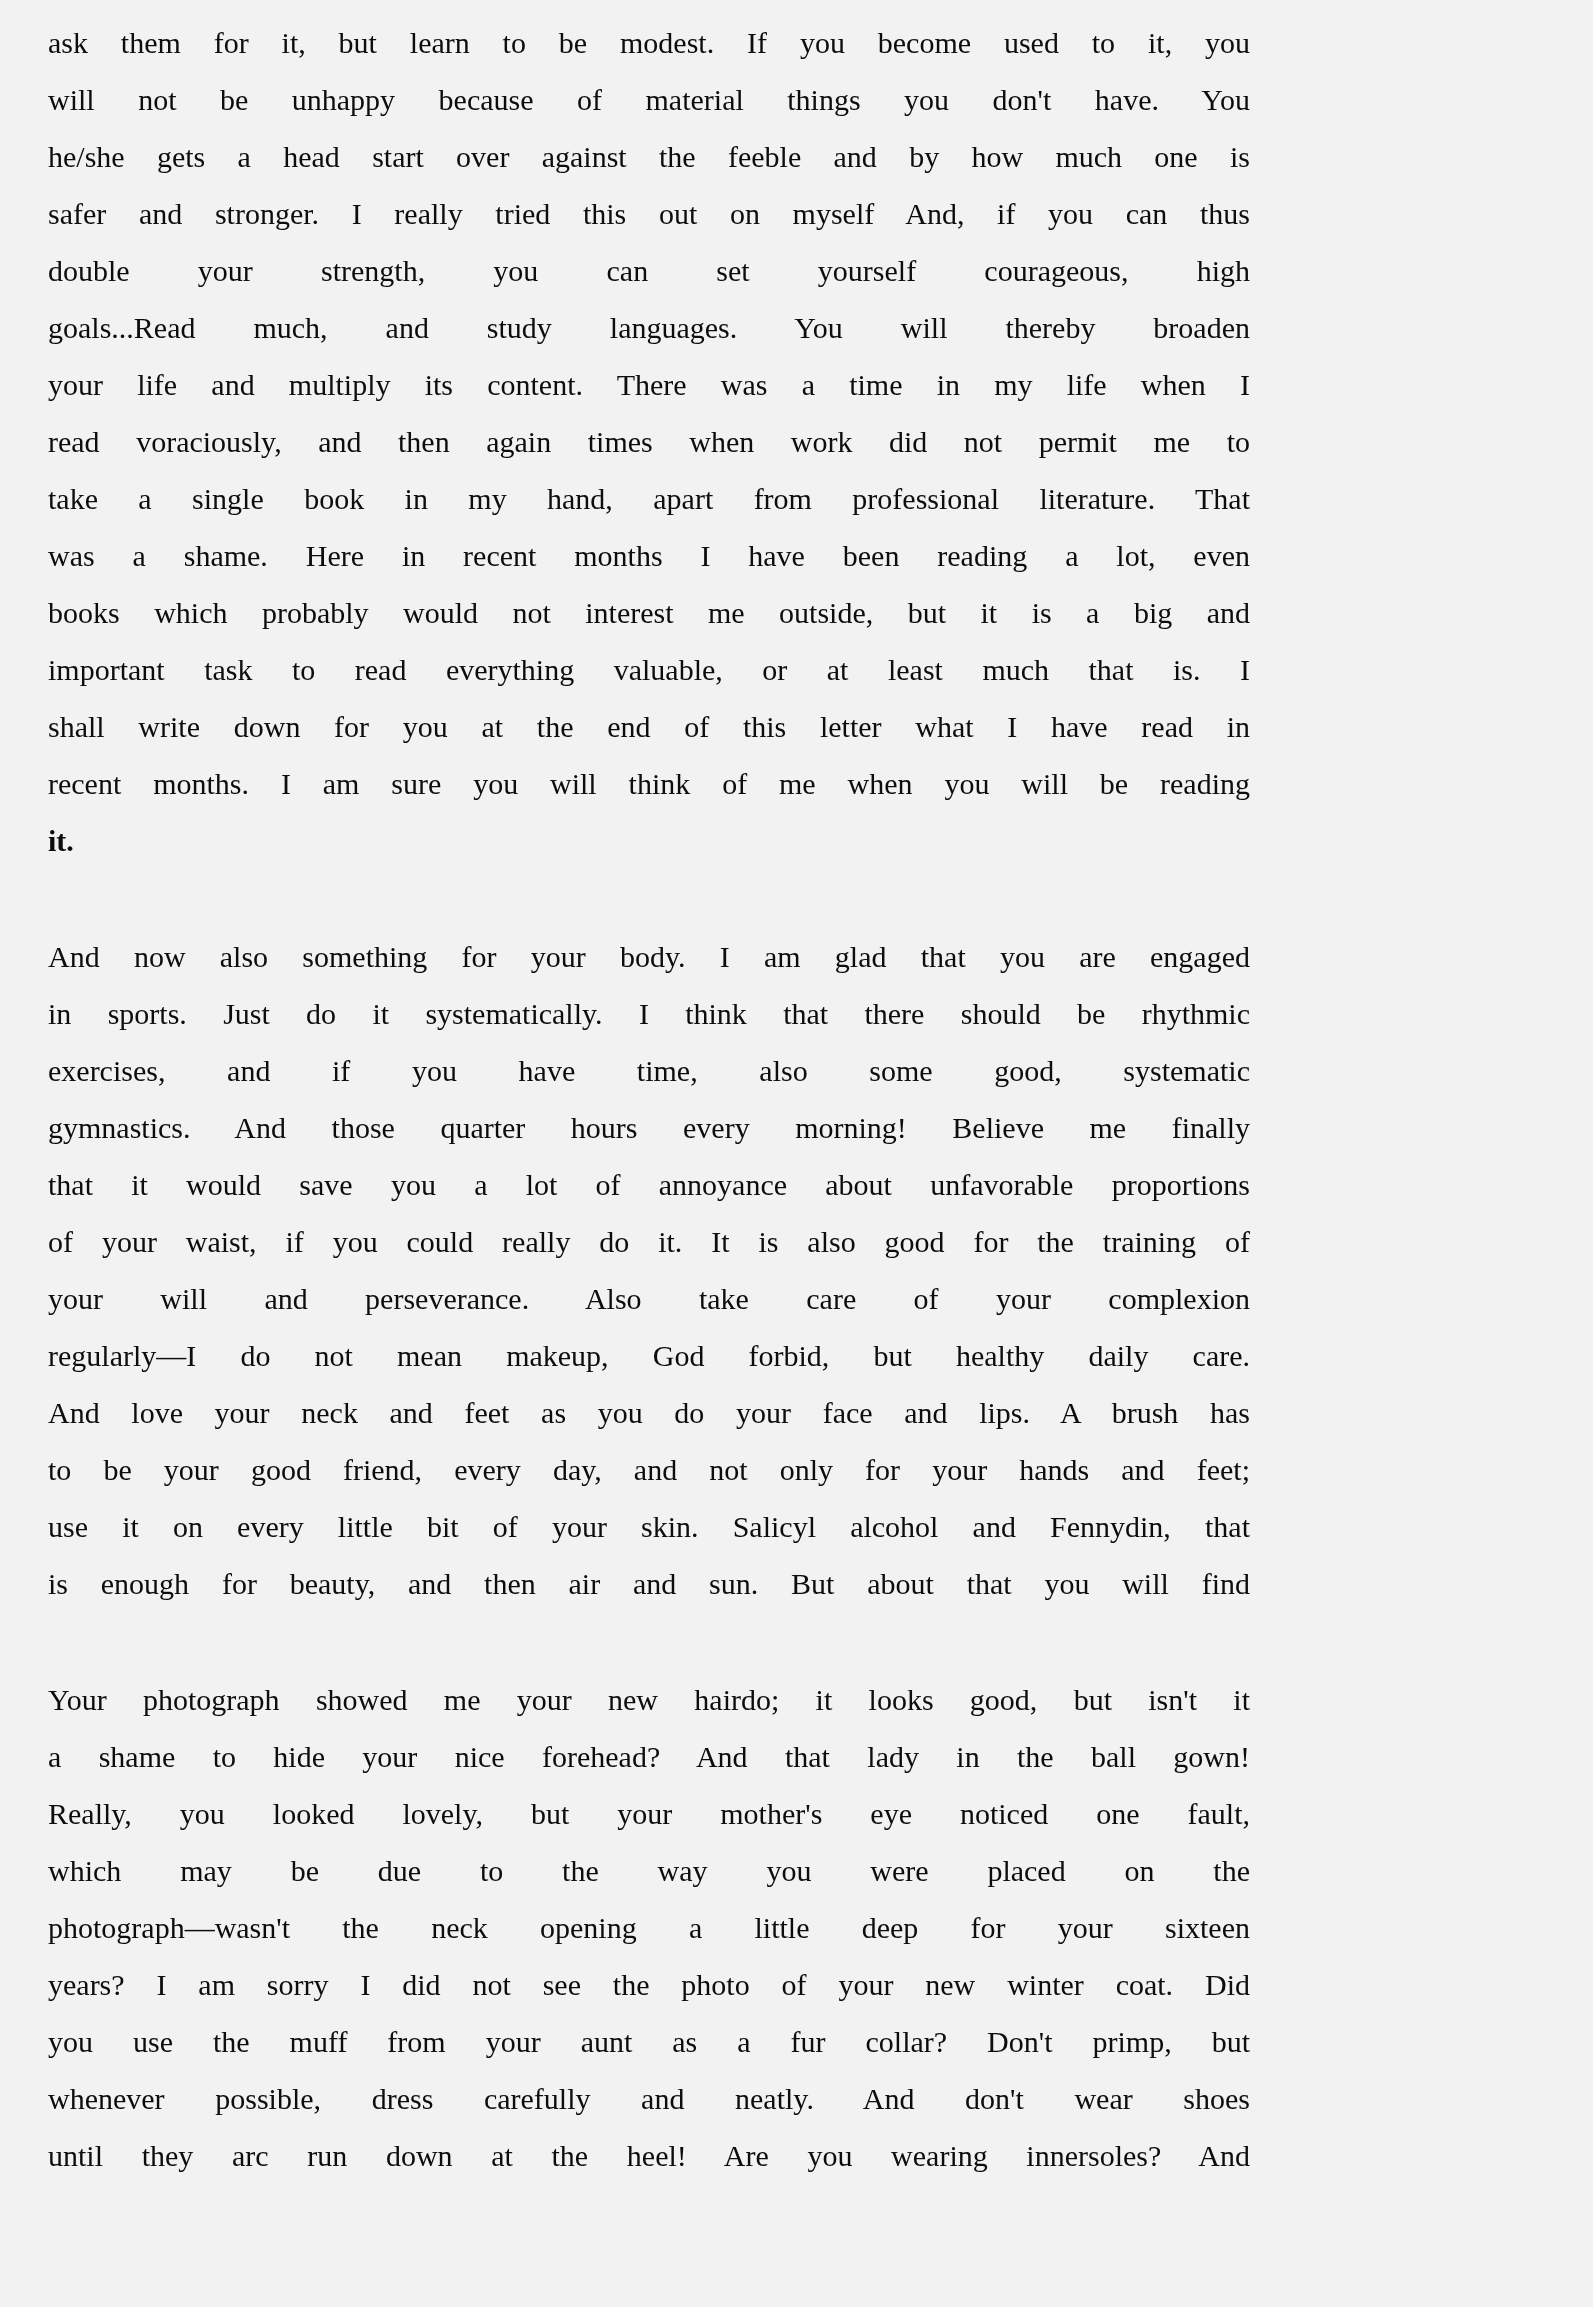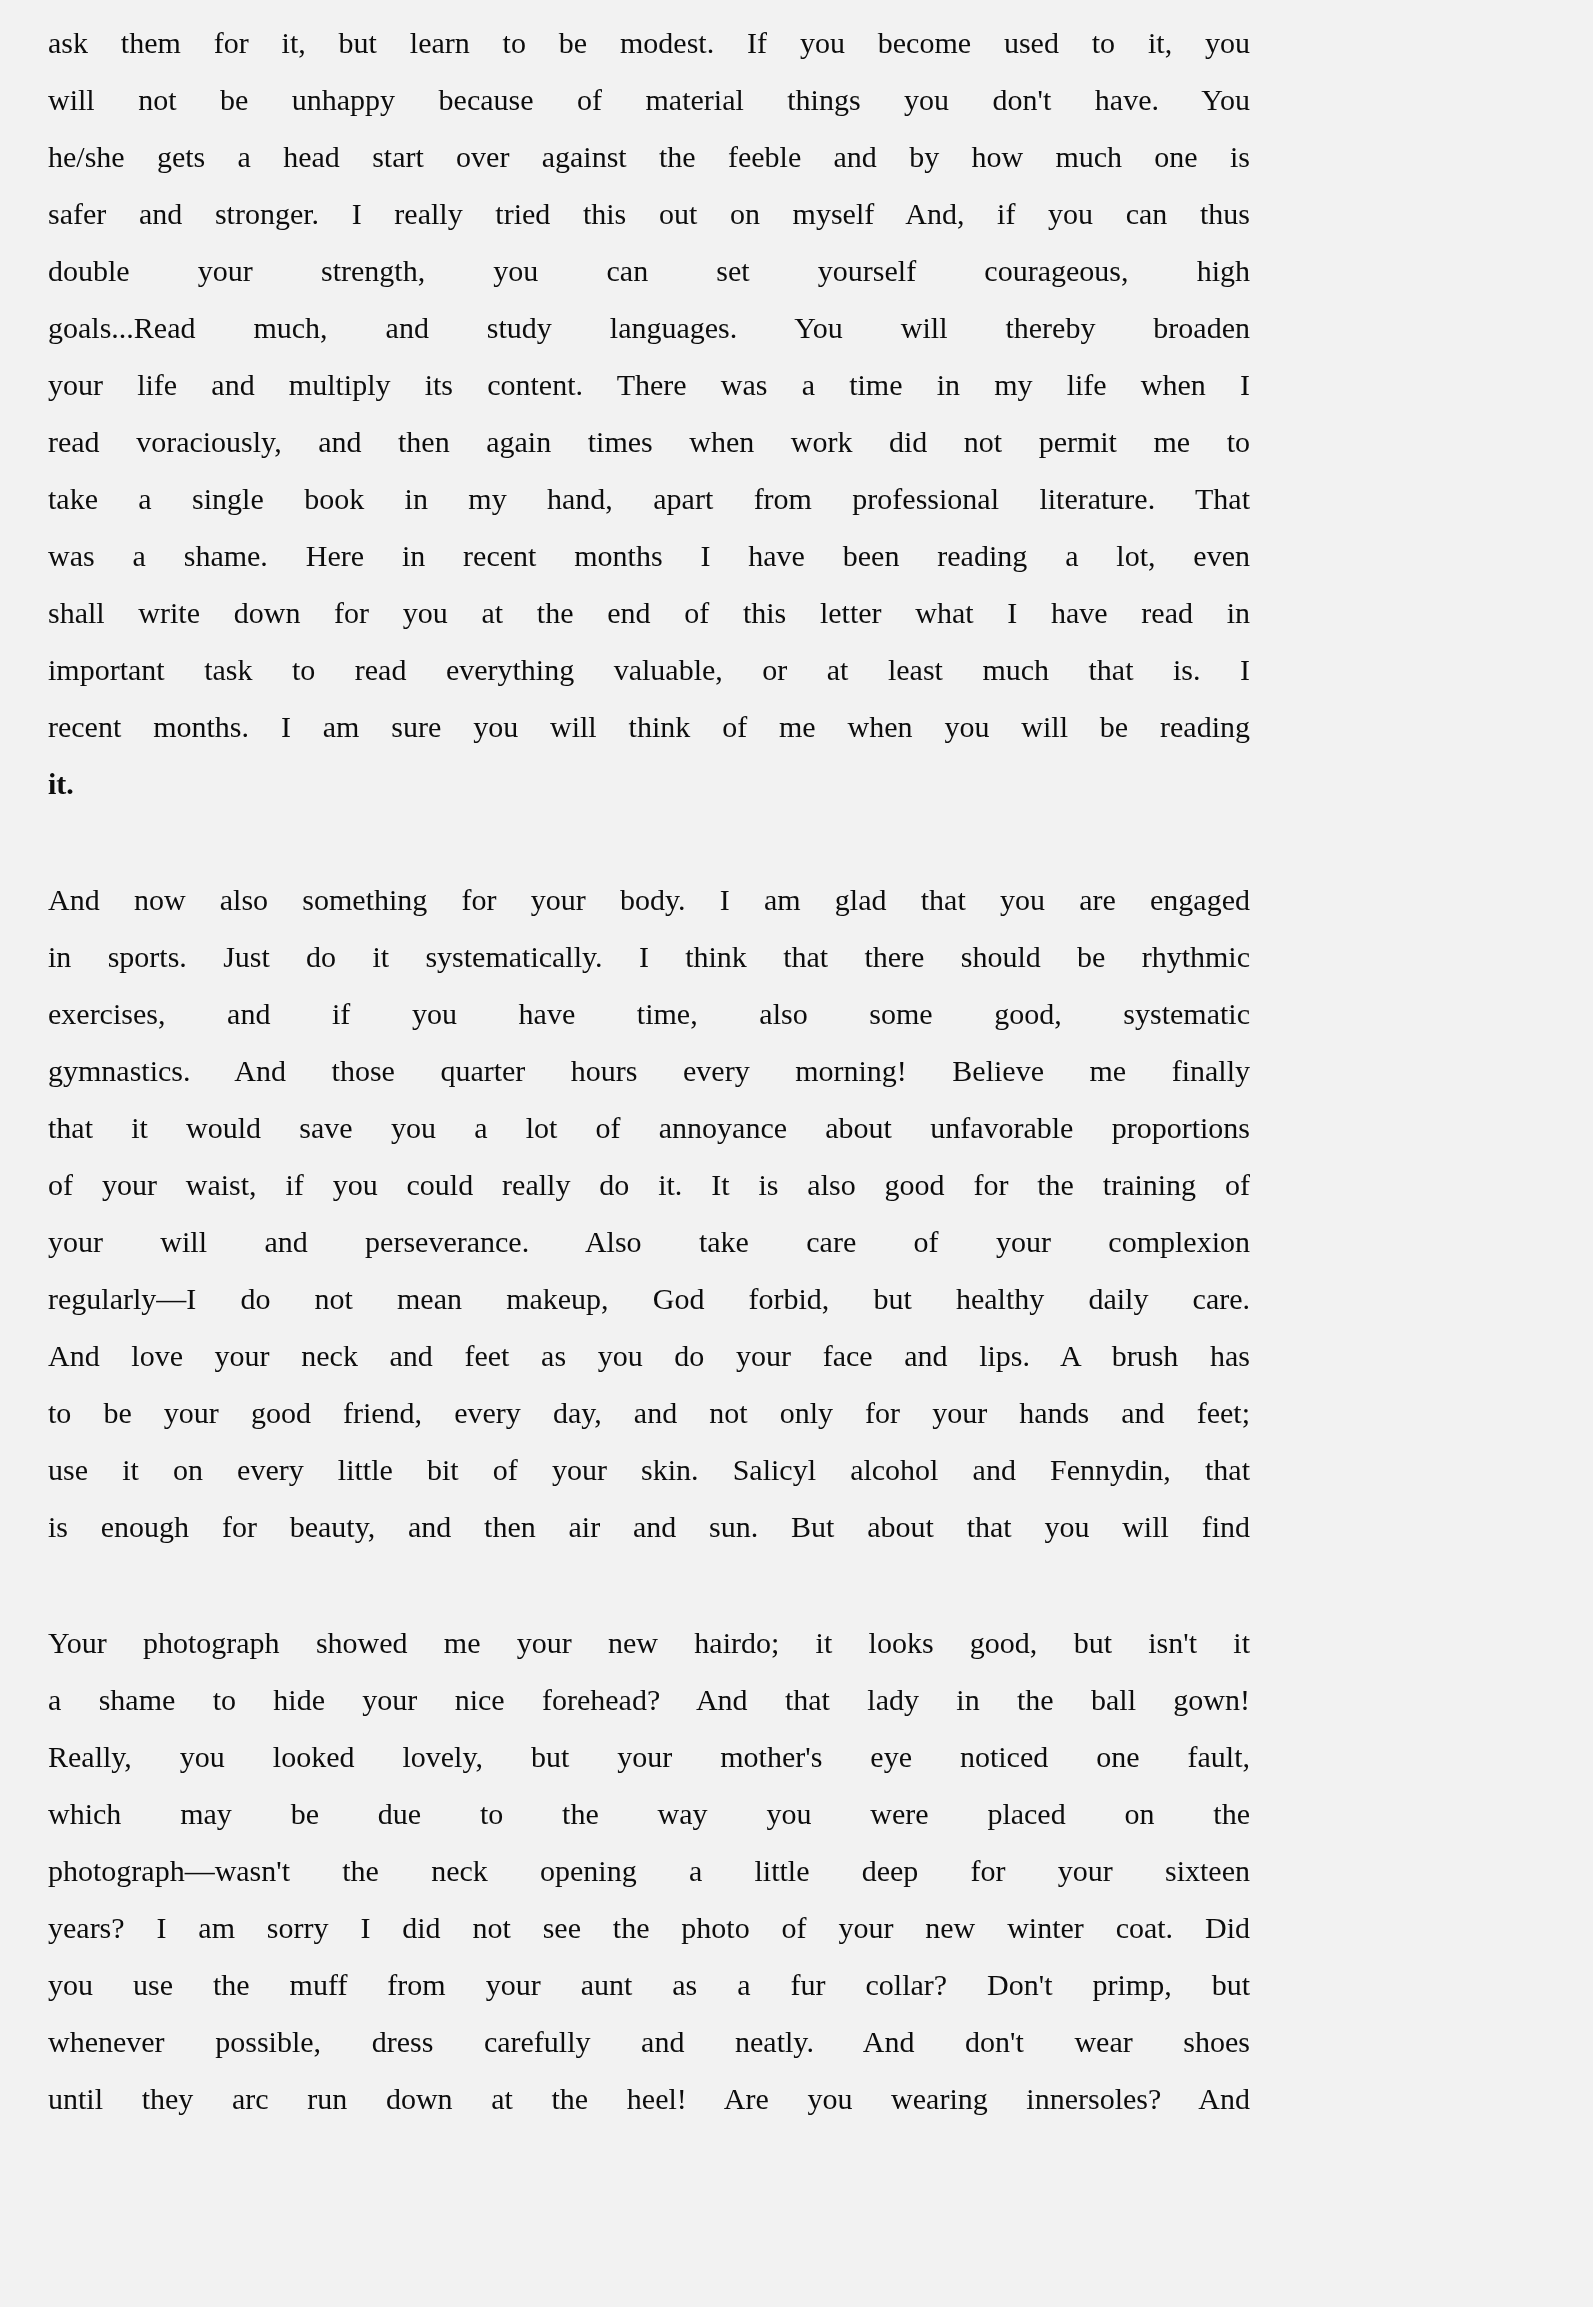--- a/index.html
+++ b/index.html
@@ -41,22 +41,23 @@
         <div class="line">ask them for it, but learn to be modest. If you become used to it, you</div>
         <div class="line">will not be unhappy because of material things you don't have. You</div>
         <div class="line">he/she gets a head start over against the feeble and by how much one is</div>
         <div class="line">safer and stronger. I really tried this out on myself And, if you can thus</div>
         <div class="line">double your strength, you can set yourself courageous, high</div>
         <div class="line">goals...Read much, and study languages. You will thereby broaden</div>
         <div class="line">your life and multiply its content. There was a time in my life when I</div>
         <div class="line">read voraciously, and then again times when work did not permit me to</div>
         <div class="line">take a single book in my hand, apart from professional literature. That</div>
         <div class="line">was a shame. Here in recent months I have been reading a lot, even</div>
+        <div class="line">books which probably would not interest me outside, but it is a big and</div>
+        <div class="line">important task to read everything valuable, or at least much that is. I</div>
         <div class="line">shall write down for you at the end of this letter what I have read in</div>
-        <div class="line">important task to read everything valuable, or at least much that is. I</div>
         <div class="line">recent months. I am sure you will think of me when you will be reading</div>
         <div class="line last-left">it.</div>
       </div>
       <div class="paragraph">
         <div class="line">And now also something for your body. I am glad that you are engaged</div>
         <div class="line">in sports. Just do it systematically. I think that there should be rhythmic</div>
         <div class="line">exercises, and if you have time, also some good, systematic</div>
         <div class="line">gymnastics. And those quarter hours every morning! Believe me finally</div>
         <div class="line">that it would save you a lot of annoyance about unfavorable proportions</div>
         <div class="line">of your waist, if you could really do it. It is also good for the training of</div>

